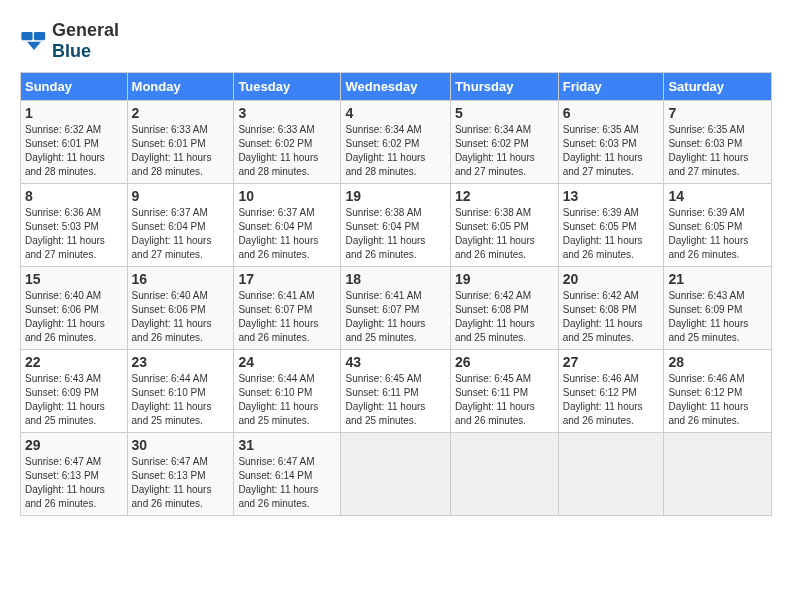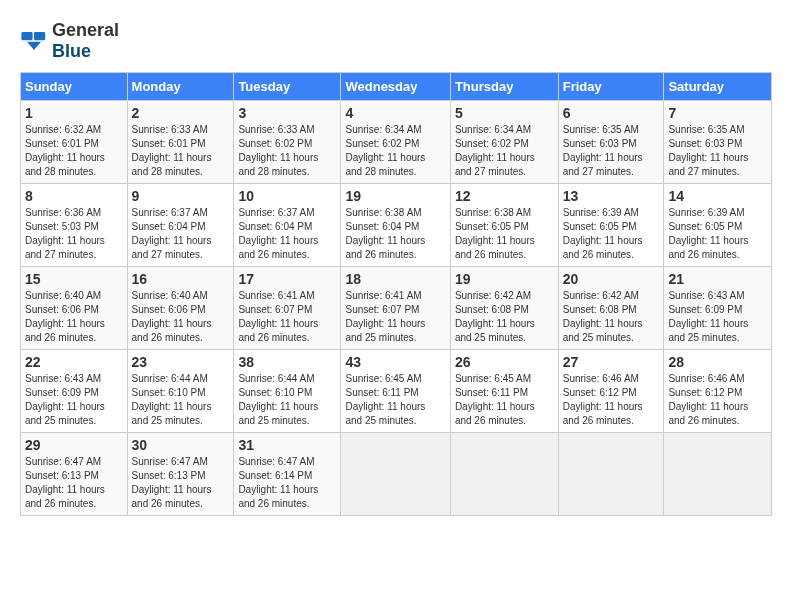--- a/index.html
+++ b/index.html
@@ -274,21 +274,21 @@
 and 25 minutes.</div>
         </td>
         <td>
           <span class="day-num">23</span>
           <div class="day-info" style="white-space: pre-line;">Sunrise: 6:44 AM
 Sunset: 6:10 PM
 Daylight: 11 hours
 and 25 minutes.</div>
         </td>
         <td>
-          <span class="day-num">38</span>
+          <span class="day-num">24</span>
           <div class="day-info" style="white-space: pre-line;">Sunrise: 6:44 AM
 Sunset: 6:10 PM
 Daylight: 11 hours
 and 25 minutes.</div>
         </td>
         <td>
           <span class="day-num">43</span>
           <div class="day-info" style="white-space: pre-line;">Sunrise: 6:45 AM
 Sunset: 6:11 PM
 Daylight: 11 hours

